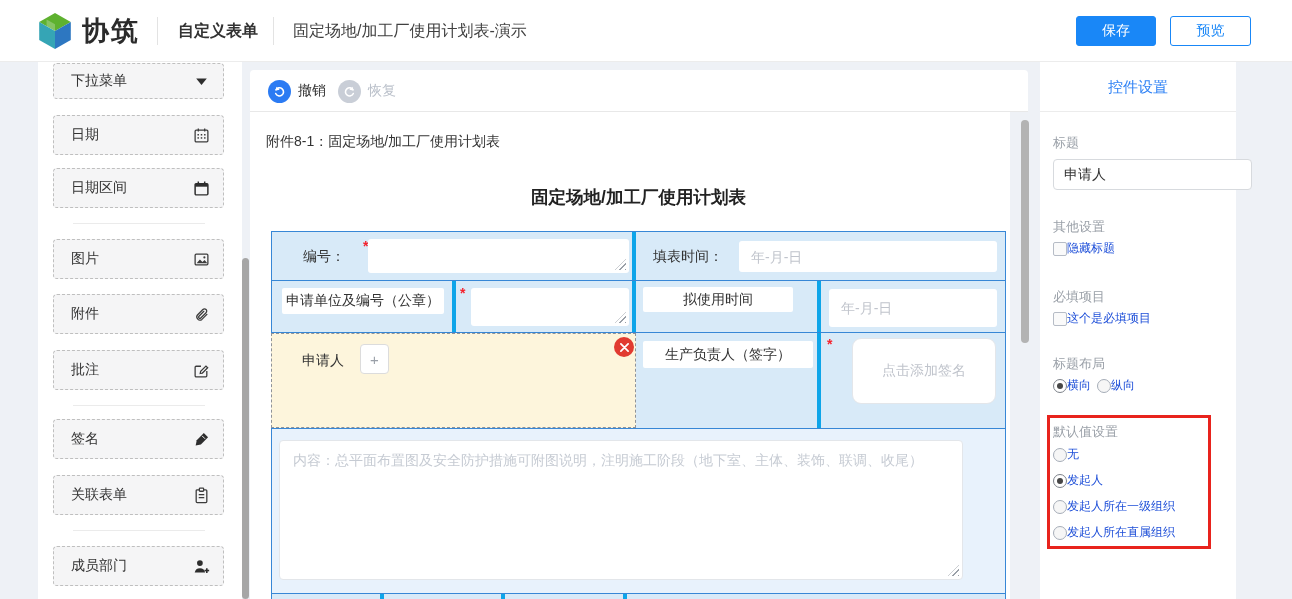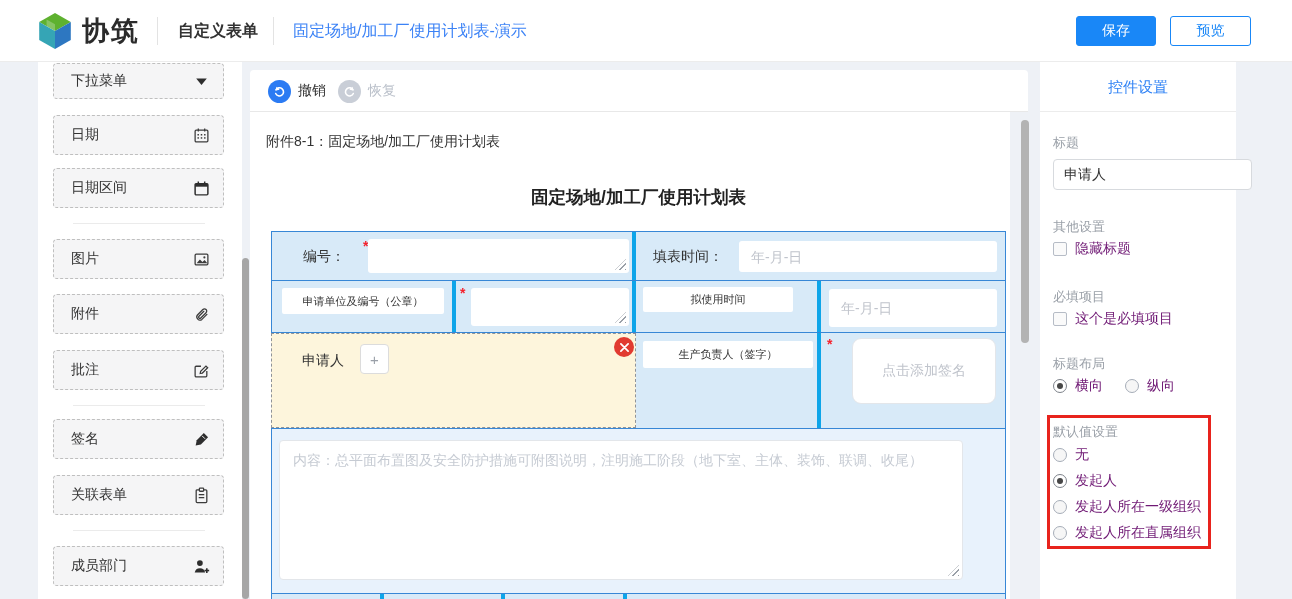--- a/index.html
+++ b/index.html
@@ -6,21 +6,21 @@
   body { font-family: "Liberation Sans", "DejaVu Sans", sans-serif; }
   .screen { position: relative; width: 1292px; height: 599px; background: #eef1f6; overflow: hidden; font-size: 14px; color: #333; }
   .abs { position: absolute; }
 
   
   .header { position: absolute; left: 0; top: 0; width: 1292px; height: 62px; background: #fff; border-bottom: 1px solid #ececec; }
   .logo { position: absolute; left: 36px; top: 11px; display: flex; align-items: center; gap: 8px; }
   .logo-text { font-size: 27px; font-weight: bold; color: #2b2b2b; letter-spacing: 2px; }
   .hdiv { position: absolute; top: 17px; width: 1px; height: 28px; background: #e3e3e3; }
   .nav-label { position: absolute; left: 178px; top: 0; height: 62px; line-height: 62px; font-size: 16px; font-weight: bold; color: #333; }
-  .doc-title { position: absolute; left: 293px; top: 0; height: 62px; line-height: 62px; font-size: 16px; color: #3b82f6; }
+  .doc-title { position: absolute; left: 293px; top: 0; height: 62px; line-height: 62px; font-size: 16px; color: #404040; }
   .btn { position: absolute; top: 16px; height: 30px; border-radius: 3px; font-size: 14px; cursor: pointer; font-family: inherit; }
   .btn-save { left: 1076px; width: 80px; background: #1987f7; border: 1px solid #1987f7; color: #fff; }
   .btn-preview { left: 1170px; width: 81px; background: #fff; border: 1px solid #1987f7; color: #1987f7; }
 
   
   .palette { position: absolute; left: 38px; top: 62px; width: 204px; height: 537px; background: #fff; }
   .pal-item { position: absolute; left: 15px; width: 171px; height: 40px; background: #f5f5f6; border: 1px dashed #bfbfbf; border-radius: 4px; display: flex; align-items: center; padding: 0 13px 0 17px; }
   .pal-item .lbl { flex: 1; font-size: 14px; color: #333; }
   .pal-item svg { width: 17px; height: 17px; }
   .pal-div { position: absolute; left: 35px; width: 132px; height: 1px; background: #ebebeb; }
@@ -34,21 +34,21 @@
   .attach-heading { position: absolute; left: 16px; top: 21px; font-size: 14px; color: #333; }
   .form-title { position: absolute; left: 21px; top: 73px; width: 735px; text-align: center; font-size: 17.5px; font-weight: bold; color: #222; }
 
   
   .ftable { position: absolute; left: 21px; top: 119px; width: 735px; height: 368px; border: 1px solid #3787d6; border-bottom: none; }
   .frow { position: absolute; left: 0; width: 733px; }
   .fcell { position: absolute; top: 0; height: 100%; background: #d8eaf8; }
   .br { border-right: 4px solid #0ea5e9; }
   .bb { border-bottom: 1px solid #3787d6; }
   .cell-label { font-size: 14px; color: #333; }
-  .white-box { position: absolute; background: #fff; border-radius: 2px; display: flex; align-items: center; justify-content: center; font-size: 11px; color: #333; }
+  .white-box { position: absolute; background: #fff; border-radius: 2px; display: flex; align-items: center; justify-content: center; font-size: 14px; color: #333; }
   .w-input { position: absolute; background: #fff; border: none; border-radius: 3px; }
   .req { position: absolute; color: #f5222d; font-size: 14px; font-weight: bold; }
   .date-input { position: absolute; background: #fff; border: none; border-radius: 3px; font-size: 14px; color: #333; padding: 0 12px; font-family: inherit; }
   .date-input::placeholder { color: #c0c4cc; }
   .grip { position: absolute; width: 11px; height: 11px; background: repeating-linear-gradient(135deg, transparent 0 2.6px, #9aa0a8 2.6px 4px); clip-path: polygon(100% 0, 100% 100%, 0 100%); }
   .sel-cell { position: absolute; background: #fdf5dc; border: 1px dashed #8f9399; }
   .plus-box { position: absolute; width: 29px; height: 30px; background: #fff; border: 1px solid #dcdcdc; border-radius: 4px; color: #9aa0a8; font-size: 15px; display: flex; align-items: center; justify-content: center; cursor: pointer; }
   .del-btn { position: absolute; width: 20px; height: 20px; border-radius: 50%; background: #e13a30; display: flex; align-items: center; justify-content: center; cursor: pointer; }
   .del-btn svg { width: 9px; height: 9px; }
   .sig-box { position: absolute; background: #fff; border: 1px solid #e3e6ea; border-radius: 9px; display: flex; align-items: center; justify-content: center; font-size: 14px; color: #c0c4cc; cursor: pointer; }
@@ -57,21 +57,21 @@
 
   
   .canvas-thumb { position: absolute; left: 1021px; top: 120px; width: 8px; height: 223px; background: #b3b3b3; border-radius: 4px; }
   .sidebar-thumb { position: absolute; left: 242px; top: 258px; width: 7px; height: 341px; background: #a6a6a6; border-radius: 4px; }
 
   
   .settings { position: absolute; left: 1040px; top: 62px; width: 196px; height: 537px; background: #fff; }
   .settings-head { height: 50px; line-height: 50px; text-align: center; color: #2f82f5; font-size: 15px; border-bottom: 1px solid #ececec; }
   .sec-label { position: absolute; left: 13px; font-size: 13px; color: #9aa0a8; }
   .title-input { position: absolute; left: 13px; top: 97px; width: 199px; height: 31px; border: 1px solid #d7dade; border-radius: 4px; padding: 0 10px; font-size: 14px; color: #333; font-family: inherit; }
-  .opt-row { position: absolute; left: 13px; display: flex; align-items: center; gap: 8px; font-size: 14px; color: #701a75; }
+  .opt-row { position: absolute; left: 13px; display: flex; align-items: center; font-size: 12px; color: #1d4ed8; }
   .cb { width: 14px; height: 14px; background: #fafafa; border: 1px solid #b6bcc6; border-radius: 2px; display: inline-block; cursor: pointer; }
   .radio { position: relative; width: 14px; height: 14px; background: #f6f6f6; border: 1px solid #a6adb8; border-radius: 50%; display: inline-block; cursor: pointer; flex: none; }
   .radio.checked { background: #fff; border-color: #7d828a; }
   .radio.checked::after { content: ""; position: absolute; left: 3px; top: 3px; width: 6px; height: 6px; border-radius: 50%; background: #474747; }
   .gap14 { width: 6px; }
 
   .red-box { position: absolute; left: 1047px; top: 415px; width: 164px; height: 134px; border: 3px solid #e8231d; }
 </style>
 </head>
 <body>

